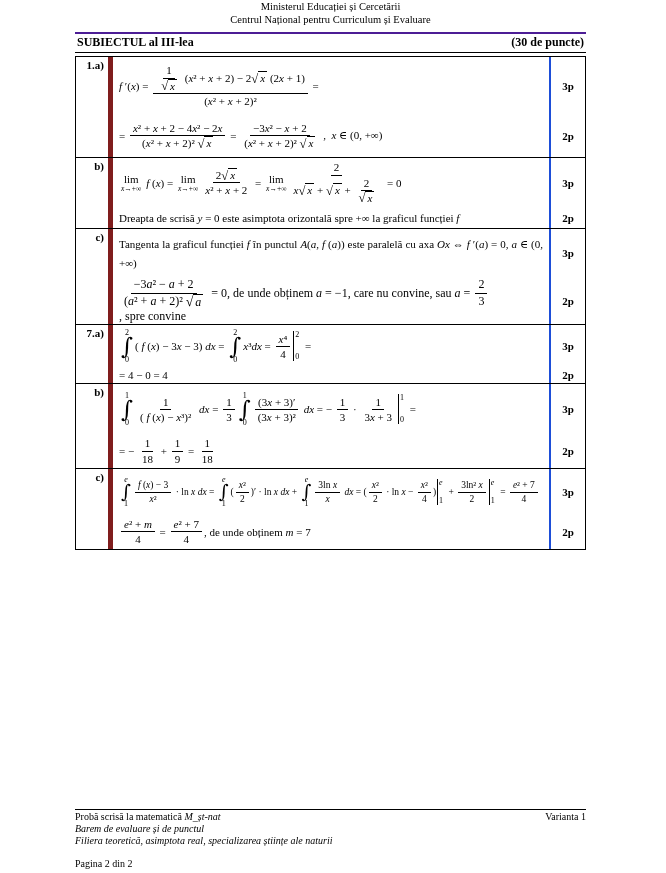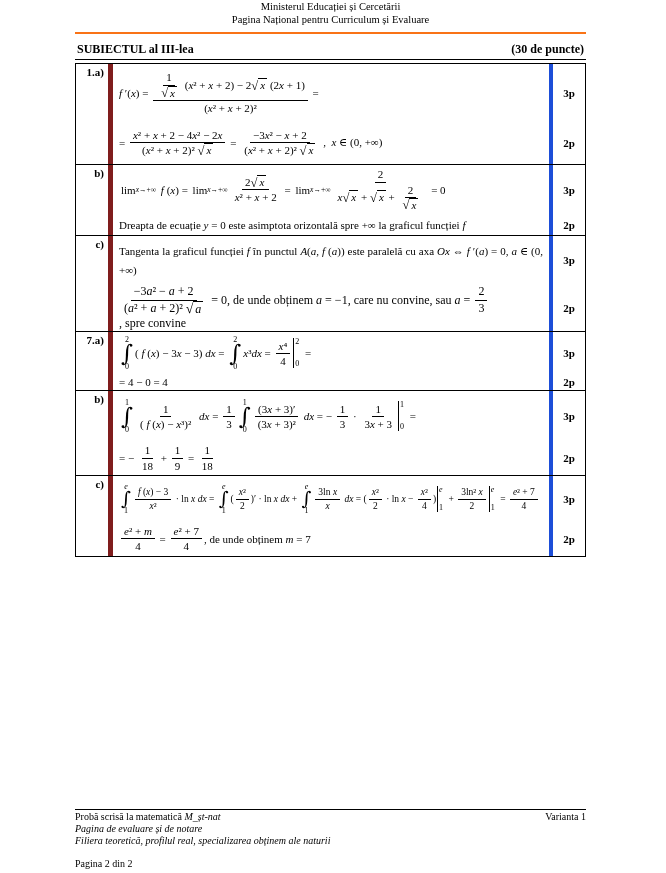--- a/index.html
+++ b/index.html
@@ -1,47 +1,47 @@
 <!DOCTYPE html>
 <html><head>
 <meta charset="utf-8">
 <style>
   html,body{margin:0;padding:0}
   body{width:666px;height:873px;background:#fff;color:#000;position:relative;overflow:hidden;
        font-family:"Liberation Serif","DejaVu Serif",serif;font-size:11px;}
   .page{position:absolute;left:75px;top:0;width:511px}
   .doc-header{text-align:center;font-size:10.5px;line-height:1.25}
-  .subject-band{margin-top:6px;border-top:2px solid #f97316;border-bottom:1px solid #000;
-       display:flex;justify-content:space-between;font-weight:bold;font-size:12px;padding:8px 2px 2px 2px}
+  .subject-band{margin-top:6px;border-top:2px solid #4c1d95;border-bottom:1px solid #000;
+       display:flex;justify-content:space-between;font-weight:bold;font-size:12px;padding:1px 2px 2px 2px}
   .barem-table{margin-top:3px;border:1px solid #000}
   .brow{display:flex;align-items:stretch}
   .brow + .brow{border-top:1px solid #000}
   .blabel{width:37px;min-width:37px;text-align:right;padding:2px 4px 0 0;font-weight:bold;
        border-right:5px solid #7f1d1d;box-sizing:border-box}
   .bmain{flex:1;display:flex;flex-direction:column;min-width:0}
   .bline{display:flex;align-items:stretch;flex:1}
   .bcontent{flex:1;padding:2px 6px;display:flex;align-items:center;align-content:center;
        flex-wrap:wrap;min-width:0}
   .bcontent.blocky{display:block;text-align:justify;padding-top:4px;line-height:1.7}
-  .bpoints{width:36px;min-width:36px;border-left:4px solid #1d4ed8;display:flex;align-items:center;
+  .bpoints{width:36px;min-width:36px;border-left:2px solid #1d4ed8;display:flex;align-items:center;
        justify-content:center;font-weight:bold;font-size:11px;box-sizing:border-box}
   
   .m,.tx{white-space:pre-wrap}
   .m i,.ebar i,.intg i,.lim i{font-style:italic}
   .frac{display:inline-flex;flex-direction:column;align-items:center;vertical-align:middle;
        margin:0 2px;line-height:1.3;text-align:center}
   .frac .num,.frac .den{display:flex;align-items:center;justify-content:center;padding:0 3px;white-space:pre}
   .frac .num{border-bottom:1px solid #000}
   .sqrt{display:inline-flex;vertical-align:middle;align-items:stretch;line-height:1.2}
   .sqrt .rs{line-height:1;display:flex;align-items:flex-end;font-size:1.15em}
   .sqrt .rc{border-top:1px solid #000;display:flex;align-items:center;padding:0 2px;white-space:pre}
   .intg{display:inline-flex;flex-direction:column;align-items:center;vertical-align:middle;margin:0 2px;line-height:1}
   .intg .ih,.intg .il{font-size:8px;line-height:1}
   .intg .isym{font-size:23px;line-height:.8;font-family:"DejaVu Serif","Liberation Serif",serif}
-  .lim{display:inline-flex;flex-direction:row;align-items:center;vertical-align:middle;margin:0 2px;line-height:1.1}
+  .lim{display:inline-flex;flex-direction:column;align-items:center;vertical-align:middle;margin:0 2px;line-height:1.1}
   .lim .lu{font-size:7.5px}
   .ebar{display:inline-flex;flex-direction:column;justify-content:space-between;align-self:center;
        border-left:1px solid #000;height:30px;padding-left:1px;margin:0 3px 0 1px;vertical-align:middle;
        font-size:8px;line-height:1}
   
   .r0 .bline:nth-child(1){min-height:57px}.r0 .bline:nth-child(2){min-height:43px}
   .r1 .bline:nth-child(1){min-height:49px}.r1 .bline:nth-child(2){min-height:21px}
   .r2 .bline:nth-child(1){min-height:44px}.r2 .bline:nth-child(2){min-height:40px}
   .r3 .bline:nth-child(1){min-height:42px}.r3 .bline:nth-child(2){min-height:16px}
   .r4 .bline:nth-child(1){min-height:50px}.r4 .bline:nth-child(2){min-height:28px}
@@ -56,21 +56,21 @@
   .f-line1{display:flex;justify-content:space-between}
   .f-italic{font-style:italic}
   .f-page{margin-top:12px}
 </style>
 </head>
 <body>
 
 <div class="page">
   <div class="doc-header">
     <div>Ministerul Educației și Cercetării</div>
-    <div>Pagina Național pentru Curriculum și Evaluare</div>
+    <div>Centrul Național pentru Curriculum și Evaluare</div>
   </div>
   <div class="subject-band">
     <span>SUBIECTUL al III-lea</span>
     <span>(30 de puncte)</span>
   </div>
   <div class="barem-table" id="barem">
       <div class="brow r0">
         <div class="blabel">1.a)</div>
         <div class="bmain">
           <div class="bline">
@@ -128,21 +128,21 @@
               <span class="frac">
                 <span class="num"><span class="m">2</span></span>
                 <span class="den"><span class="m"><i>x</i></span><span class="sqrt"><span class="rs">√</span><span class="rc"><span class="m"><i>x</i></span></span></span><span class="m"> + </span><span class="sqrt"><span class="rs">√</span><span class="rc"><span class="m"><i>x</i></span></span></span><span class="m"> + </span><span class="frac"><span class="num"><span class="m">2</span></span><span class="den"><span class="sqrt"><span class="rs">√</span><span class="rc"><span class="m"><i>x</i></span></span></span></span></span></span>
               </span>
               <span class="m"> = 0</span>
             </div>
             <div class="bpoints">3p</div>
           </div>
           <div class="bline">
             <div class="bcontent">
-              <span class="tx">Dreapta de ecuație </span>
+              <span class="tx">Dreapta de scrisă </span>
               <span class="m"><i>y</i> = 0</span>
               <span class="tx"> este asimptota orizontală spre </span>
               <span class="m">+∞</span>
               <span class="tx"> la graficul funcției </span>
               <span class="m"><i>f</i></span>
             </div>
             <div class="bpoints">2p</div>
           </div>
         </div>
       </div>
@@ -365,16 +365,16 @@
         </div>
       </div>
     </div>
 </div>
 
 <div class="doc-footer">
   <div class="f-line1">
     <span><span>Probă scrisă la matematică </span><i>M_șt-nat</i></span>
     <span>Varianta 1</span>
   </div>
-  <div class="f-italic">Pagina de evaluare și de notare</div>
-  <div class="f-italic">Filiera teoretică, profilul real, specializarea obținem ale naturii</div>
+  <div class="f-italic">Barem de evaluare și de punctul</div>
+  <div class="f-italic">Filiera teoretică, asimptota real, specializarea științe ale naturii</div>
   <div class="f-page">Pagina 2 din 2</div>
 </div>
 
 </body></html>

